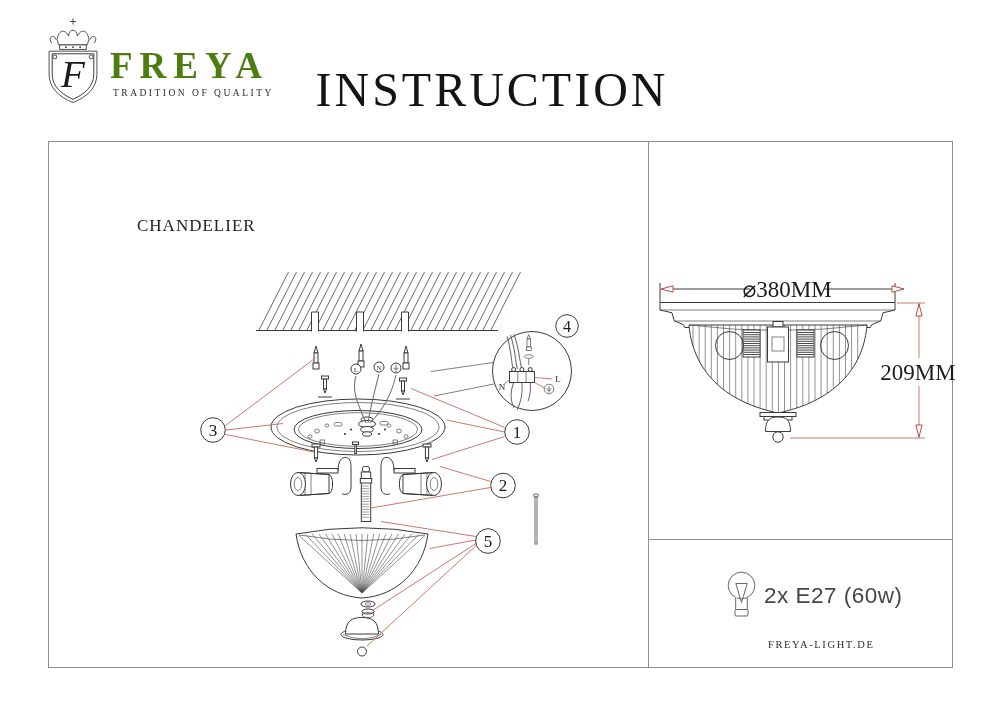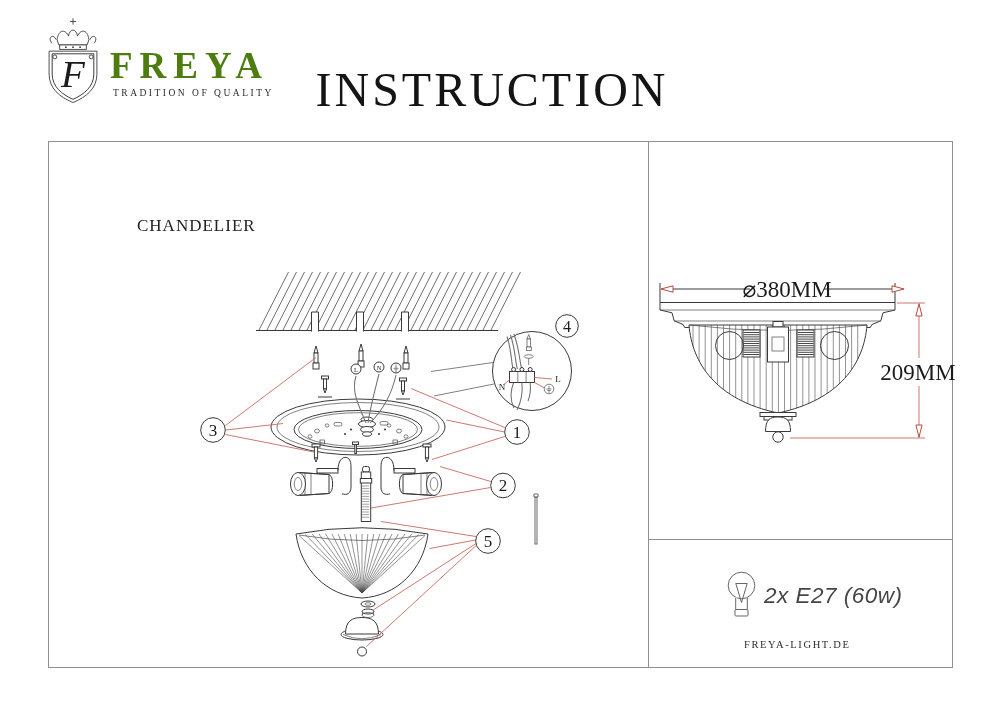--- a/index.html
+++ b/index.html
@@ -9,22 +9,22 @@
   .brand{left:110px;top:44px;font-size:37px;font-weight:bold;letter-spacing:7px;color:#4d7c0f;white-space:nowrap;}
   .tagline{left:113px;top:88px;font-size:9.5px;letter-spacing:2.5px;color:#2b2b2b;white-space:nowrap;}
   .title{left:312px;top:62px;width:360px;text-align:center;font-size:48px;letter-spacing:3px;color:#141414;}
   .box{left:48px;top:141px;width:905px;height:527px;border:1px solid #8f8f8f;box-sizing:border-box;}
   .vdiv{left:648px;top:141px;height:527px;width:0;border-left:1px solid #8f8f8f;}
   .hdiv{left:648px;top:539px;width:305px;height:0;border-top:1px solid #8f8f8f;}
   .model{left:97px;top:192px;font-size:19px;white-space:nowrap;}
   .model .mlabel{font-weight:bold;font-size:17.5px;letter-spacing:.4px;}
   .ptype{left:97px;top:216px;font-size:17px;letter-spacing:1px;color:#222;margin-left:40px;}
   .bulbspec{left:764px;top:583px;font-family:"Liberation Sans","DejaVu Sans",sans-serif;
-            font-size:22.5px;color:#464646;letter-spacing:.5px;white-space:nowrap;font-style:italic;}
-  .site{left:744px;top:639px;font-size:10.5px;letter-spacing:1.6px;color:#2e2e2e;white-space:nowrap;}
+            font-size:22.5px;color:#464646;letter-spacing:.5px;white-space:nowrap;}
+  .site{left:768px;top:639px;font-size:10.5px;letter-spacing:1.6px;color:#2e2e2e;white-space:nowrap;}
   #art{position:absolute;left:0;top:0;pointer-events:none;}
   .s{stroke:#3a3a3a;fill:none;stroke-width:1;}
   .sf{stroke:#3a3a3a;fill:#fff;stroke-width:1;}
   .sthin{stroke:#4a4a4a;fill:none;stroke-width:.7;}
   .gray{stroke:#707070;fill:none;stroke-width:1.05;}
   .red{stroke:#cb7166;fill:none;stroke-width:.95;}
   .reda{stroke:#bf4a3e;fill:#fff;stroke-width:1;}
   .txt{fill:#1b1b1b;font-family:"Liberation Serif","DejaVu Serif",serif;stroke:none;}
   #g-hatch line{stroke:#3c3c3c;stroke-width:.75;}
   #g-dome-ribs line{stroke:#4a4a4a;stroke-width:.6;}

